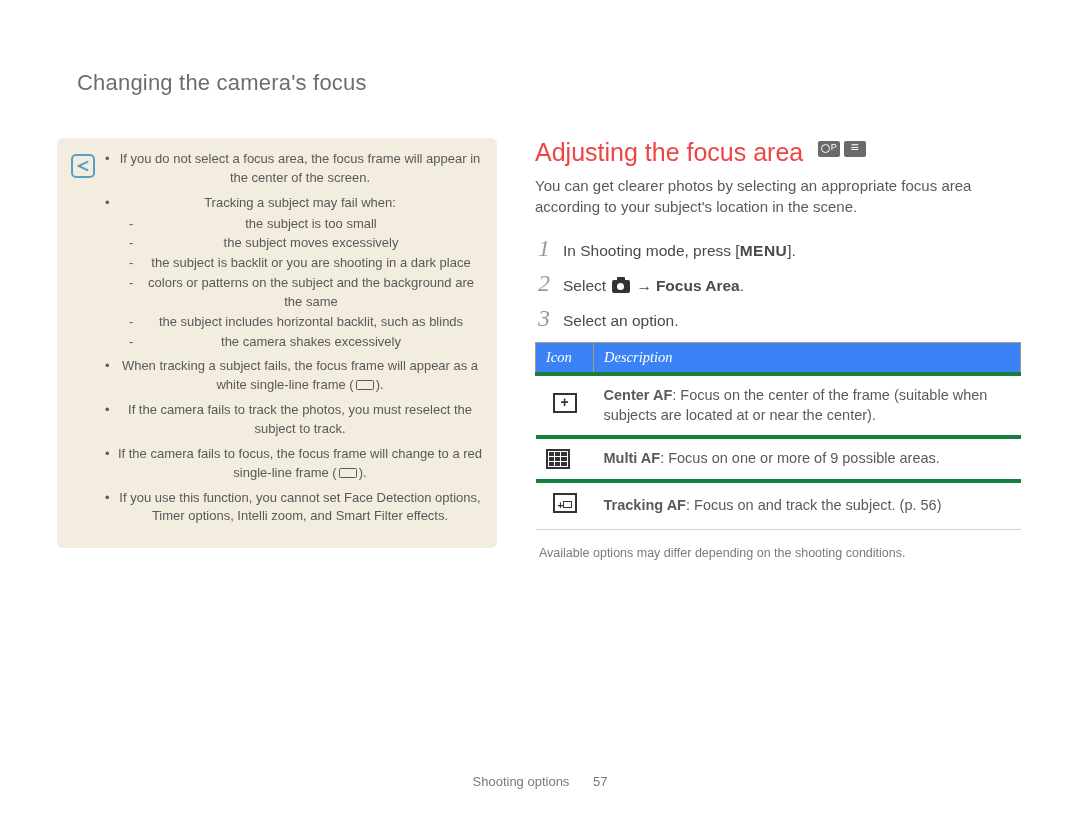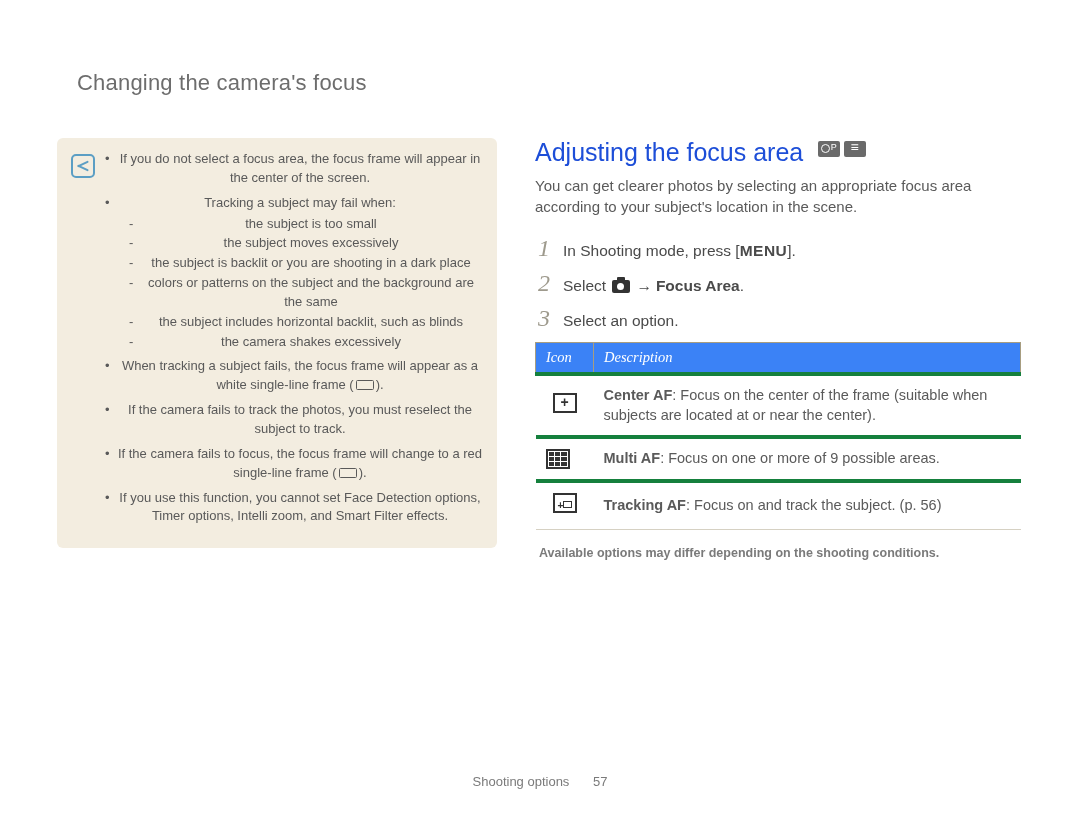--- a/index.html
+++ b/index.html
@@ -17,21 +17,21 @@
   .note-icon::after  { content: ""; position: absolute; width: 12px; height: 2px; background: #5b9ec4; bottom: 7px; left: 4px; transform: rotate(25deg); border-radius: 1px; }
   .note-ul { list-style: none; font-size: 13px; line-height: 1.45; color: #595959; }
   .note-ul > li { position: relative; padding-left: 12px; margin-bottom: 6px; }
   .note-ul > li::before { content: "•"; position: absolute; left: 0; top: 0; }
   .sub-ul { list-style: none; padding-left: 12px; margin-top: 2px; }
   .sub-ul > li { position: relative; padding-left: 10px; margin-bottom: 1px; }
   .sub-ul > li::before { content: "-"; position: absolute; left: 0; top: 0; }
   .rect-icon { display: inline-block; width: 18px; height: 10px; border: 1.5px solid #595959; border-radius: 1.5px; vertical-align: -1px; margin: 0 2px; }
 
   
-  .sect-title { font-size: 25px; color: #1d4ed8; font-weight: 400; display: inline; }
+  .sect-title { font-size: 25px; color: #ef4444; font-weight: 400; display: inline; }
   .mode-icons { display: inline-flex; gap: 4px; vertical-align: 4px; margin-left: 10px; }
   .mode-icon { width: 22px; height: 16px; background: #6a6a6a; border-radius: 2px; position: relative; }
   .mode-icon.p::after { content: "P"; position: absolute; right: 3px; top: 1px; font-size: 9px; color: #fff; }
   .mode-icon.p::before { content: ""; position: absolute; left: 3px; top: 3px; width: 7px; height: 7px; border: 1.5px solid #fff; border-radius: 50%; }
   .mode-icon.s::after { content: "≡"; position: absolute; left: 0; right: 0; top: -2px; text-align: center; font-size: 14px; color: #fff; }
 
   .intro { font-size: 15px; color: #5a5a5a; margin-top: 8px; line-height: 1.4; }
 
   
   .steps { margin-top: 18px; }
@@ -53,21 +53,21 @@
   .opt-table td:first-child { text-align: center; width: 58px; }
   .opt-table tr:last-child td { border-bottom: 1px solid #d6d1c3; }
 
   .af-icon { display: inline-block; width: 24px; height: 20px; border: 2px solid #333; position: relative; background: #fff; }
   .af-center::after { content: "+"; position: absolute; left: 0; right: 0; top: -2px; text-align: center; font-size: 14px; font-weight: 700; color: #333; }
   .af-multi { display: grid; grid-template-columns: repeat(3,1fr); grid-template-rows: repeat(3,1fr); padding: 1px; gap: 1px; }
   .af-multi span { background: #333; }
   .af-track::before { content: "+"; position: absolute; left: 3px; top: 4px; font-size: 10px; color: #333; font-weight: 700; }
   .af-track::after { content: ""; position: absolute; right: 3px; bottom: 3px; width: 7px; height: 5px; border: 1.5px solid #333; }
 
-  .table-note { font-size: 12.5px; color: #7a7a7a; margin-top: 16px; margin-left: 4px; font-weight: bold; }
+  .table-note { font-size: 12.5px; color: #7a7a7a; margin-top: 16px; margin-left: 4px; }
 
   .footer { position: absolute; bottom: 26px; left: 0; right: 0; text-align: center; font-size: 13px; color: #7a7a7a; }
   .footer .pn { margin-left: 20px; }
 </style>
 </head>
 <body>
 
 <div class="page">
   <div class="page-header">Changing the camera's focus</div>
 

